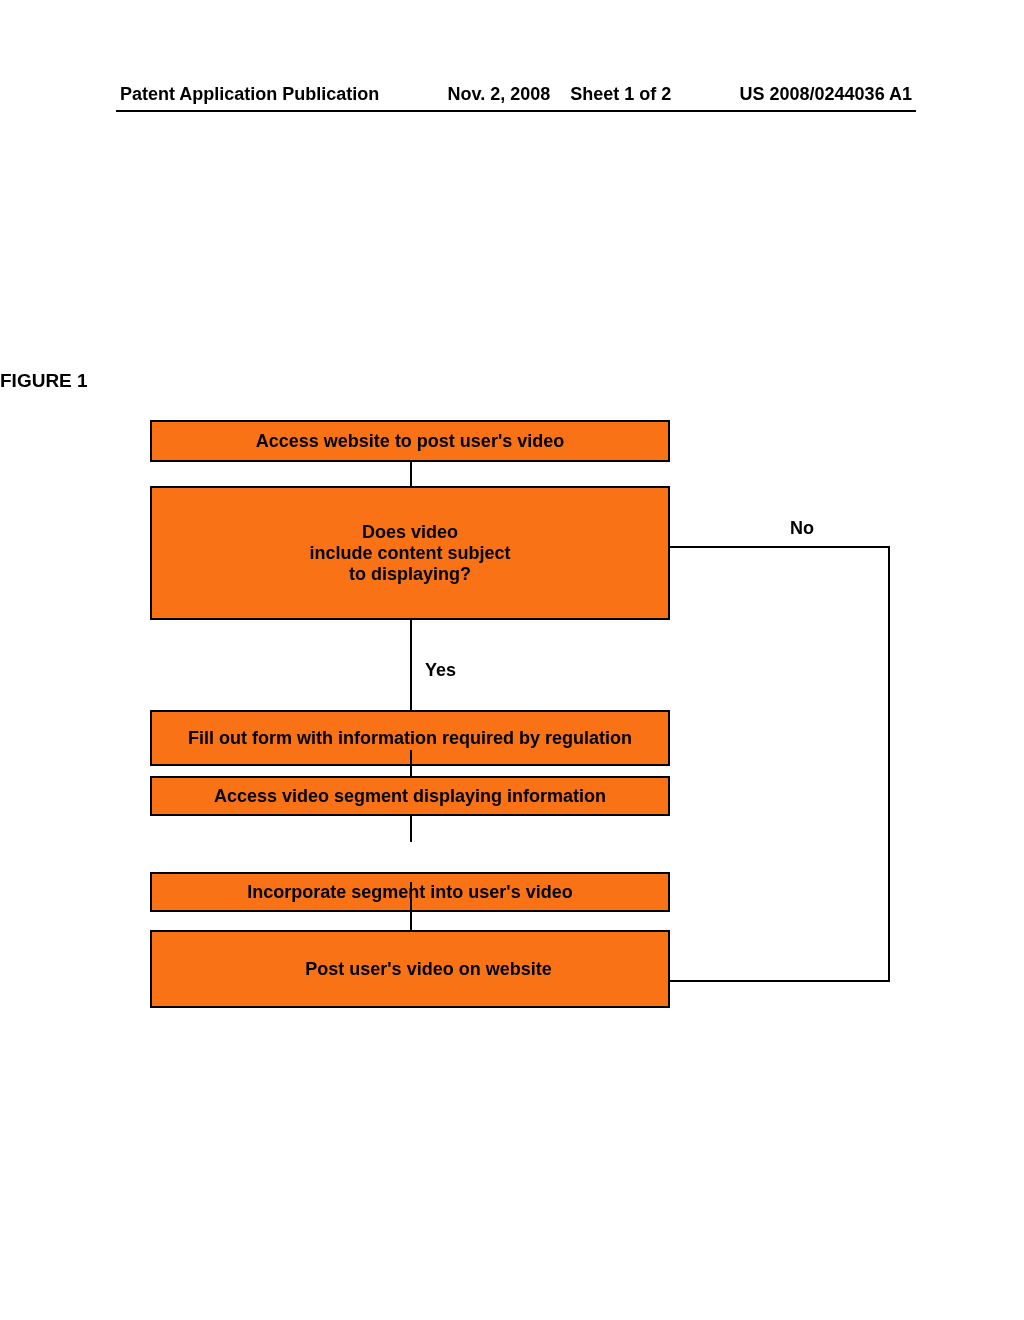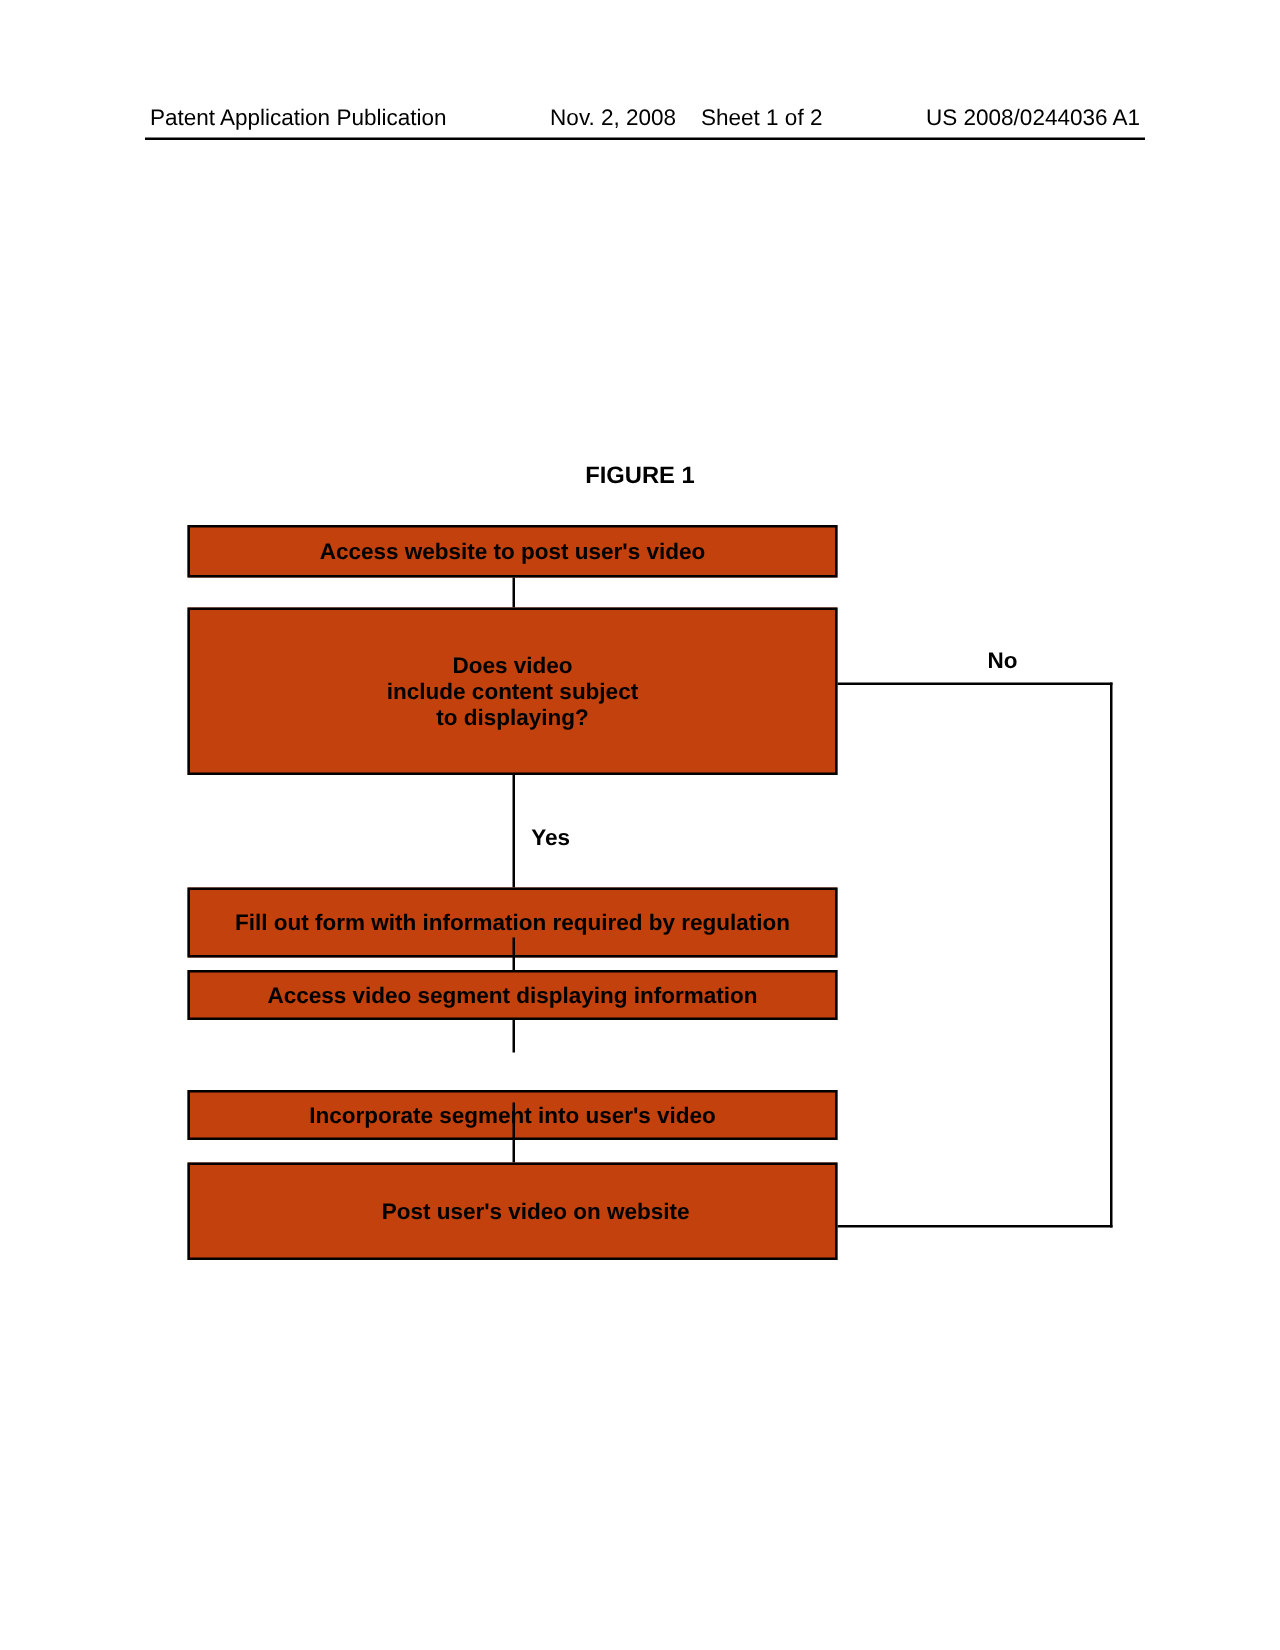--- a/index.html
+++ b/index.html
@@ -11,45 +11,45 @@
       position: relative;
     }
     .header {
       position: absolute;
       top: 84px;
       left: 0;
       right: 0;
       display: flex;
       justify-content: space-between;
       padding: 0 112px 0 120px;
-      font-weight: normal;
+      font-weight: bold;
       font-size: 18px;
     }
     .header div { white-space: nowrap; }
     .hr {
       position: absolute;
       top: 110px;
       left: 116px;
       right: 108px;
       height: 2px;
       background: #000;
     }
     .fig-title {
       position: absolute;
       top: 370px;
       left: 0;
       right: 0;
-      text-align: center;
+      text-align: left;
       font-weight: bold;
       font-size: 19px;
     }
     .box {
       position: absolute;
       border: 2px solid #000;
-      background: #c2410c;
+      background: #f97316;
       font-weight: bold;
       font-size: 18px;
       display: flex;
       align-items: center;
       justify-content: center;
       text-align: center;
     }
     .box-wide { left: 150px; width: 520px; }
     .conn {
       position: absolute;

